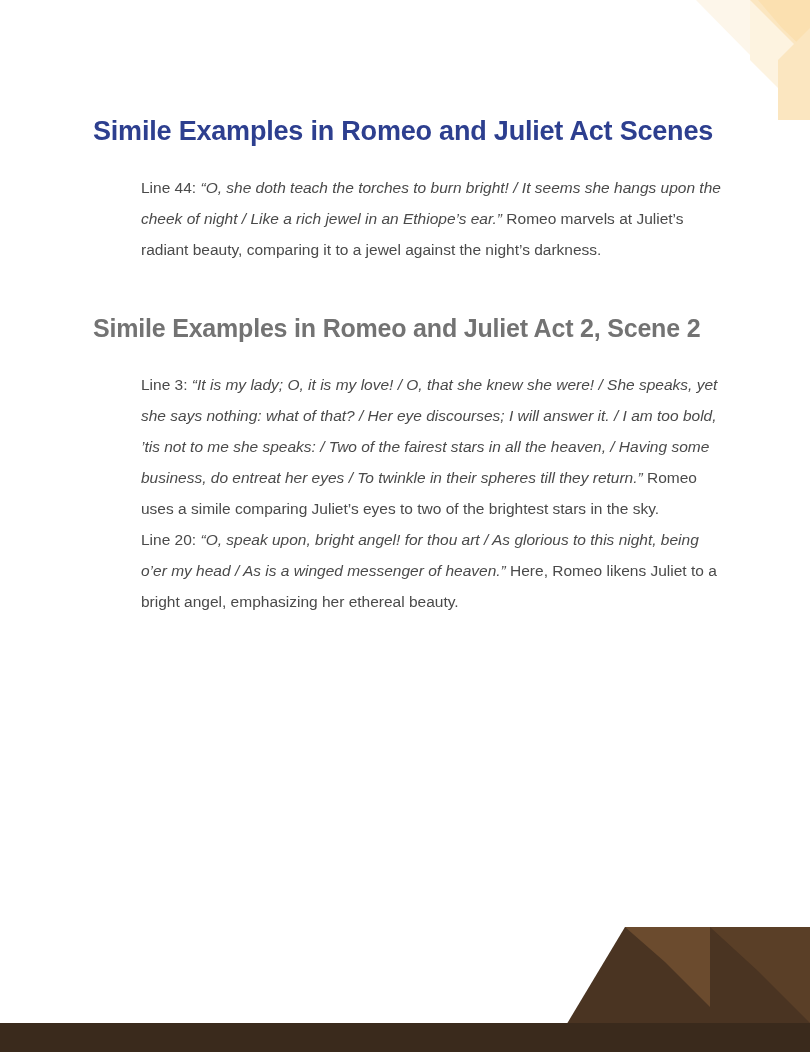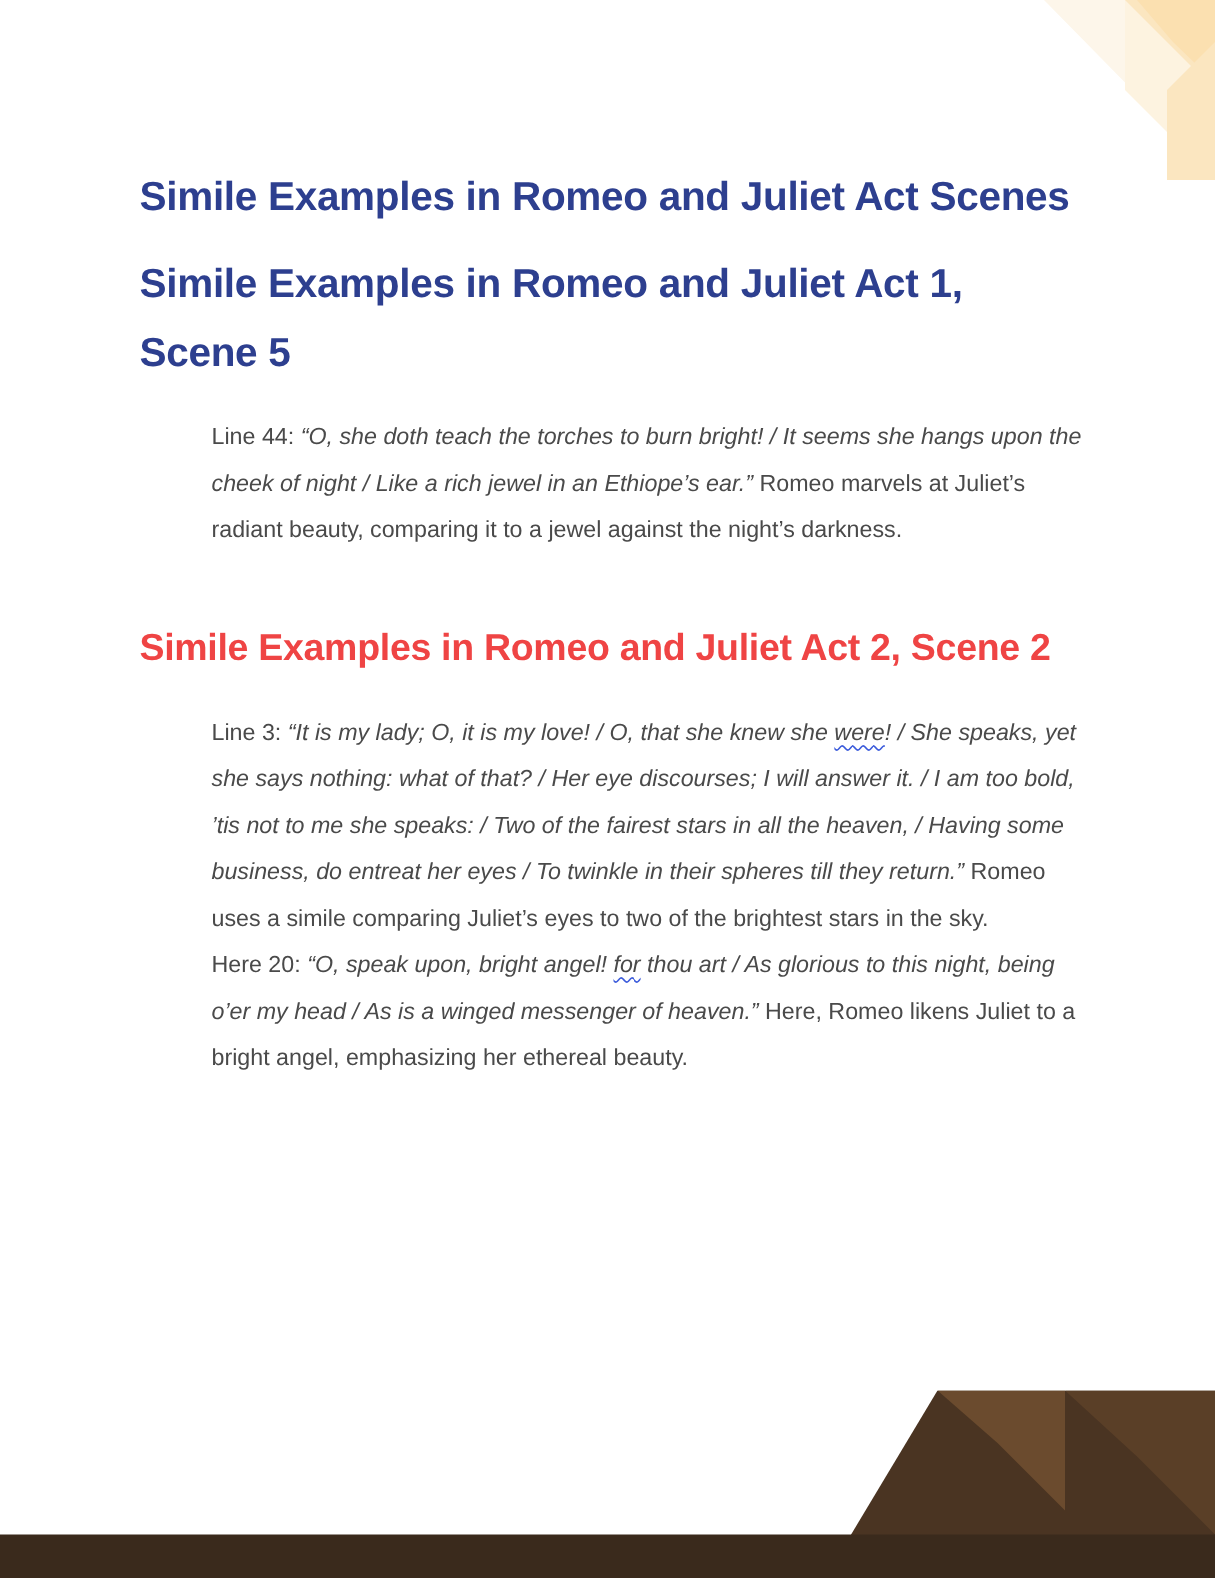--- a/index.html
+++ b/index.html
@@ -67,21 +67,21 @@
     font-size: 27px;
     line-height: 46px;
     margin-bottom: 12px;
   }
   h2.subtitle {
     font-size: 27px;
     line-height: 46px;
     margin-bottom: 12px;
   }
   h2.section {
-    color: #ef4444;
+    color: #737373;
     font-weight: bold;
     font-size: 25px;
     line-height: 46px;
     margin: 0;
     letter-spacing: -0.2px;
   }
 
   .block {
     margin-left: 48px;
     margin-top: 18px;
@@ -94,21 +94,20 @@
     margin: 0 0 0 0;
   }
   .para .quote {
     font-style: italic;
     color: #4a4a4a;
   }
   .para .label {
     font-style: normal;
   }
   .sp-err {
-    text-decoration: underline;
     text-decoration-style: wavy;
     text-decoration-color: #3b5bdb;
     text-decoration-thickness: 1px;
     text-underline-offset: 3px;
   }
 
   .gap-1 { height: 40px; }
 </style>
 </head>
 <body>
@@ -127,30 +126,29 @@
   <polygon points="160,0 260,0 260,96 208,44" fill="#5a3f27"></polygon>
 </svg>
 
 <div class="footer-bar"></div>
 
 <div class="page">
   <div class="content">
 
     <h1 class="title">Simile Examples in Romeo and Juliet Act Scenes</h1>
 
-    <h2 class="subtitle">Simile Examples in Romeo and Juliet Act 1, Scene 5</h2>
 
     <div class="block">
       <p class="para"><span class="label">Line 44: </span><span class="quote">“O, she doth teach the torches to burn bright! / It seems she hangs upon the cheek of night / Like a rich jewel in an Ethiope’s ear.”</span><span> Romeo marvels at Juliet’s radiant beauty, comparing it to a jewel against the night’s darkness.</span></p>
     </div>
 
     <div class="gap-1"></div>
 
     <h2 class="section">Simile Examples in Romeo and Juliet Act 2, Scene 2</h2>
 
     <div class="block">
       <p class="para"><span class="label">Line 3: </span><span class="quote">“It is my lady; O, it is my love! / O, that she knew she </span><span class="quote sp-err">were</span><span class="quote">! / She speaks, yet she says nothing: what of that? / Her eye discourses; I will answer it. / I am too bold, ’tis not to me she speaks: / Two of the fairest stars in all the heaven, / Having some business, do entreat her eyes / To twinkle in their spheres till they return.”</span><span> Romeo uses a simile comparing Juliet’s eyes to two of the brightest stars in the sky.</span></p>
 
-      <p class="para"><span class="label">Here 20: </span><span class="quote">“O, speak upon, bright angel! </span><span class="quote sp-err">for</span><span class="quote"> thou art / As glorious to this night, being o’er my head / As is a winged messenger of heaven.”</span><span> Here, Romeo likens Juliet to a bright angel, emphasizing her ethereal beauty.</span></p>
+      <p class="para"><span class="label">Line 20: </span><span class="quote">“O, speak upon, bright angel! </span><span class="quote sp-err">for</span><span class="quote"> thou art / As glorious to this night, being o’er my head / As is a winged messenger of heaven.”</span><span> Here, Romeo likens Juliet to a bright angel, emphasizing her ethereal beauty.</span></p>
     </div>
 
   </div>
 </div>
 
 </body></html>

